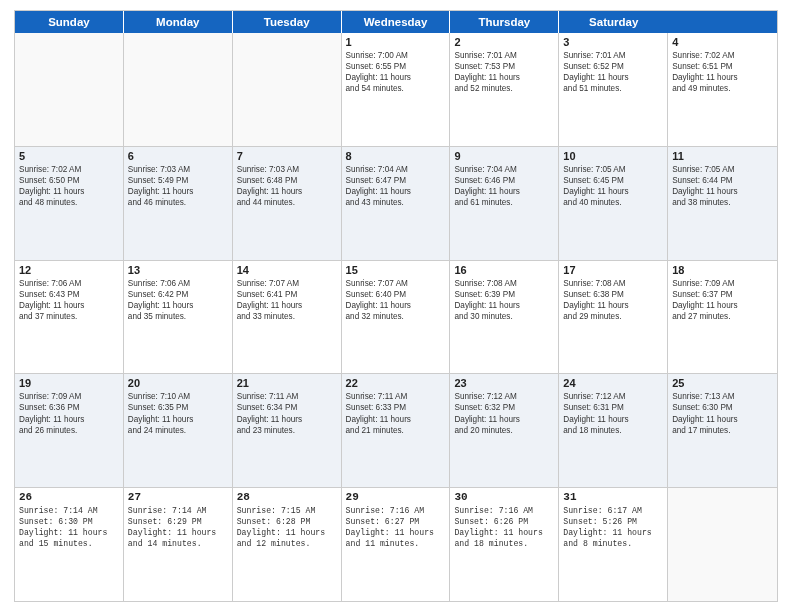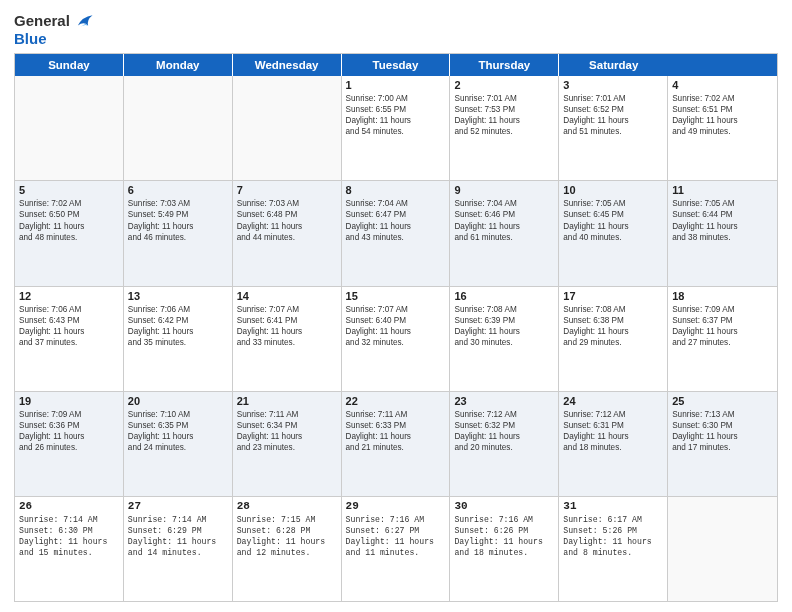--- a/index.html
+++ b/index.html
@@ -108,45 +108,27 @@
       color: #333;
     }
     .alt-row .cal-cell {
       background: #eef2f7;
     }
   </style>
 </head>
 <body>
 
 <div class="page">
-  <div class="header">
-    <div class="logo">
-      <div style="display:flex;flex-direction:column;align-items:flex-start;">
-        <div style="display:flex;align-items:center;">
-          <span class="logo-text logo-general">General</span>
-          <svg class="logo-icon" viewBox="0 0 30 24" fill="none">
-            <path d="M8 18 Q14 6 28 4 Q20 10 22 18 Q16 12 8 18Z" fill="#1565c0"></path>
-            <path d="M22 18 Q18 14 12 20 Q16 16 22 18Z" fill="#42a5f5"></path>
-          </svg>
-        </div>
-        <span class="logo-text logo-blue" style="margin-top:-2px;">Blue</span>
-      </div>
-    </div>
-    <div class="title-block">
-      <div class="month-title"></div>
-      <div class="location"></div>
-    </div>
-  </div>
 
   <div class="calendar">
     <div class="cal-header">
     <div class="cal-header-cell">Sunday</div>
         <div class="cal-header-cell">Monday</div>
+        <div class="cal-header-cell">Tuesday</div>
         <div class="cal-header-cell">Wednesday</div>
-        <div class="cal-header-cell">Tuesday</div>
         <div class="cal-header-cell">Thursday</div>
         <div class="cal-header-cell">Saturday</div>
       </div>
     <div class="cal-body">
     <div class="cal-row">
           <div class="cal-cell empty"></div>
           <div class="cal-cell empty"></div>
           <div class="cal-cell empty"></div>
           <div class="cal-cell">
             <div class="day-num">1</div>

